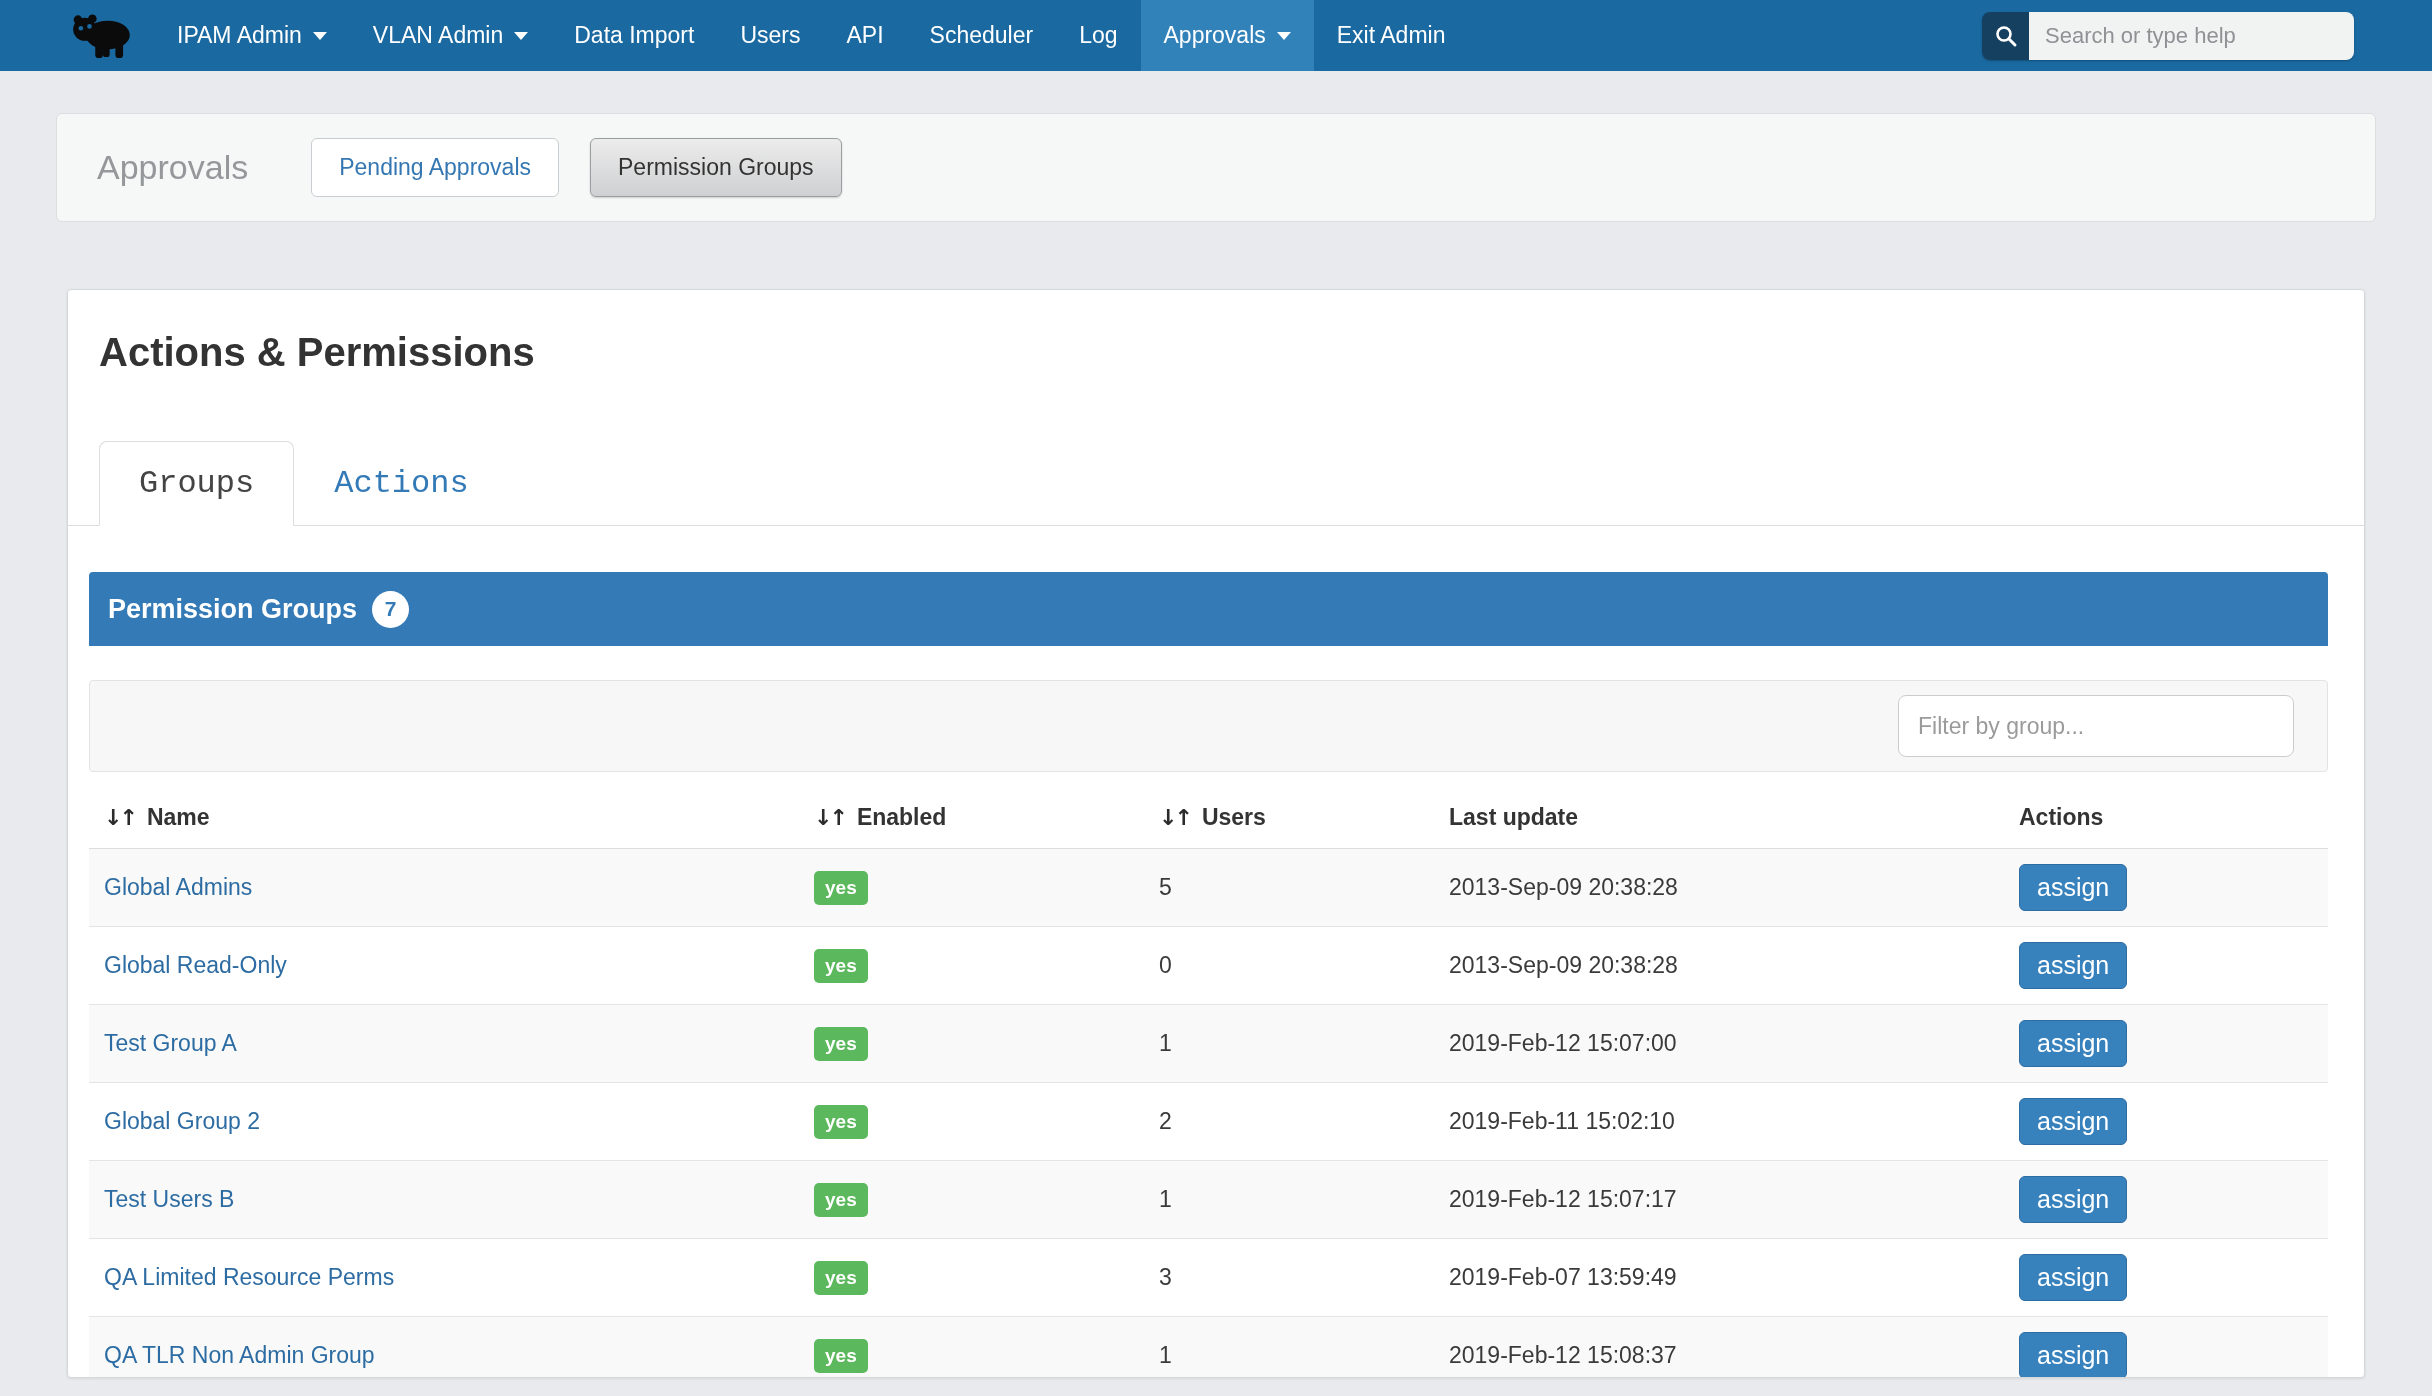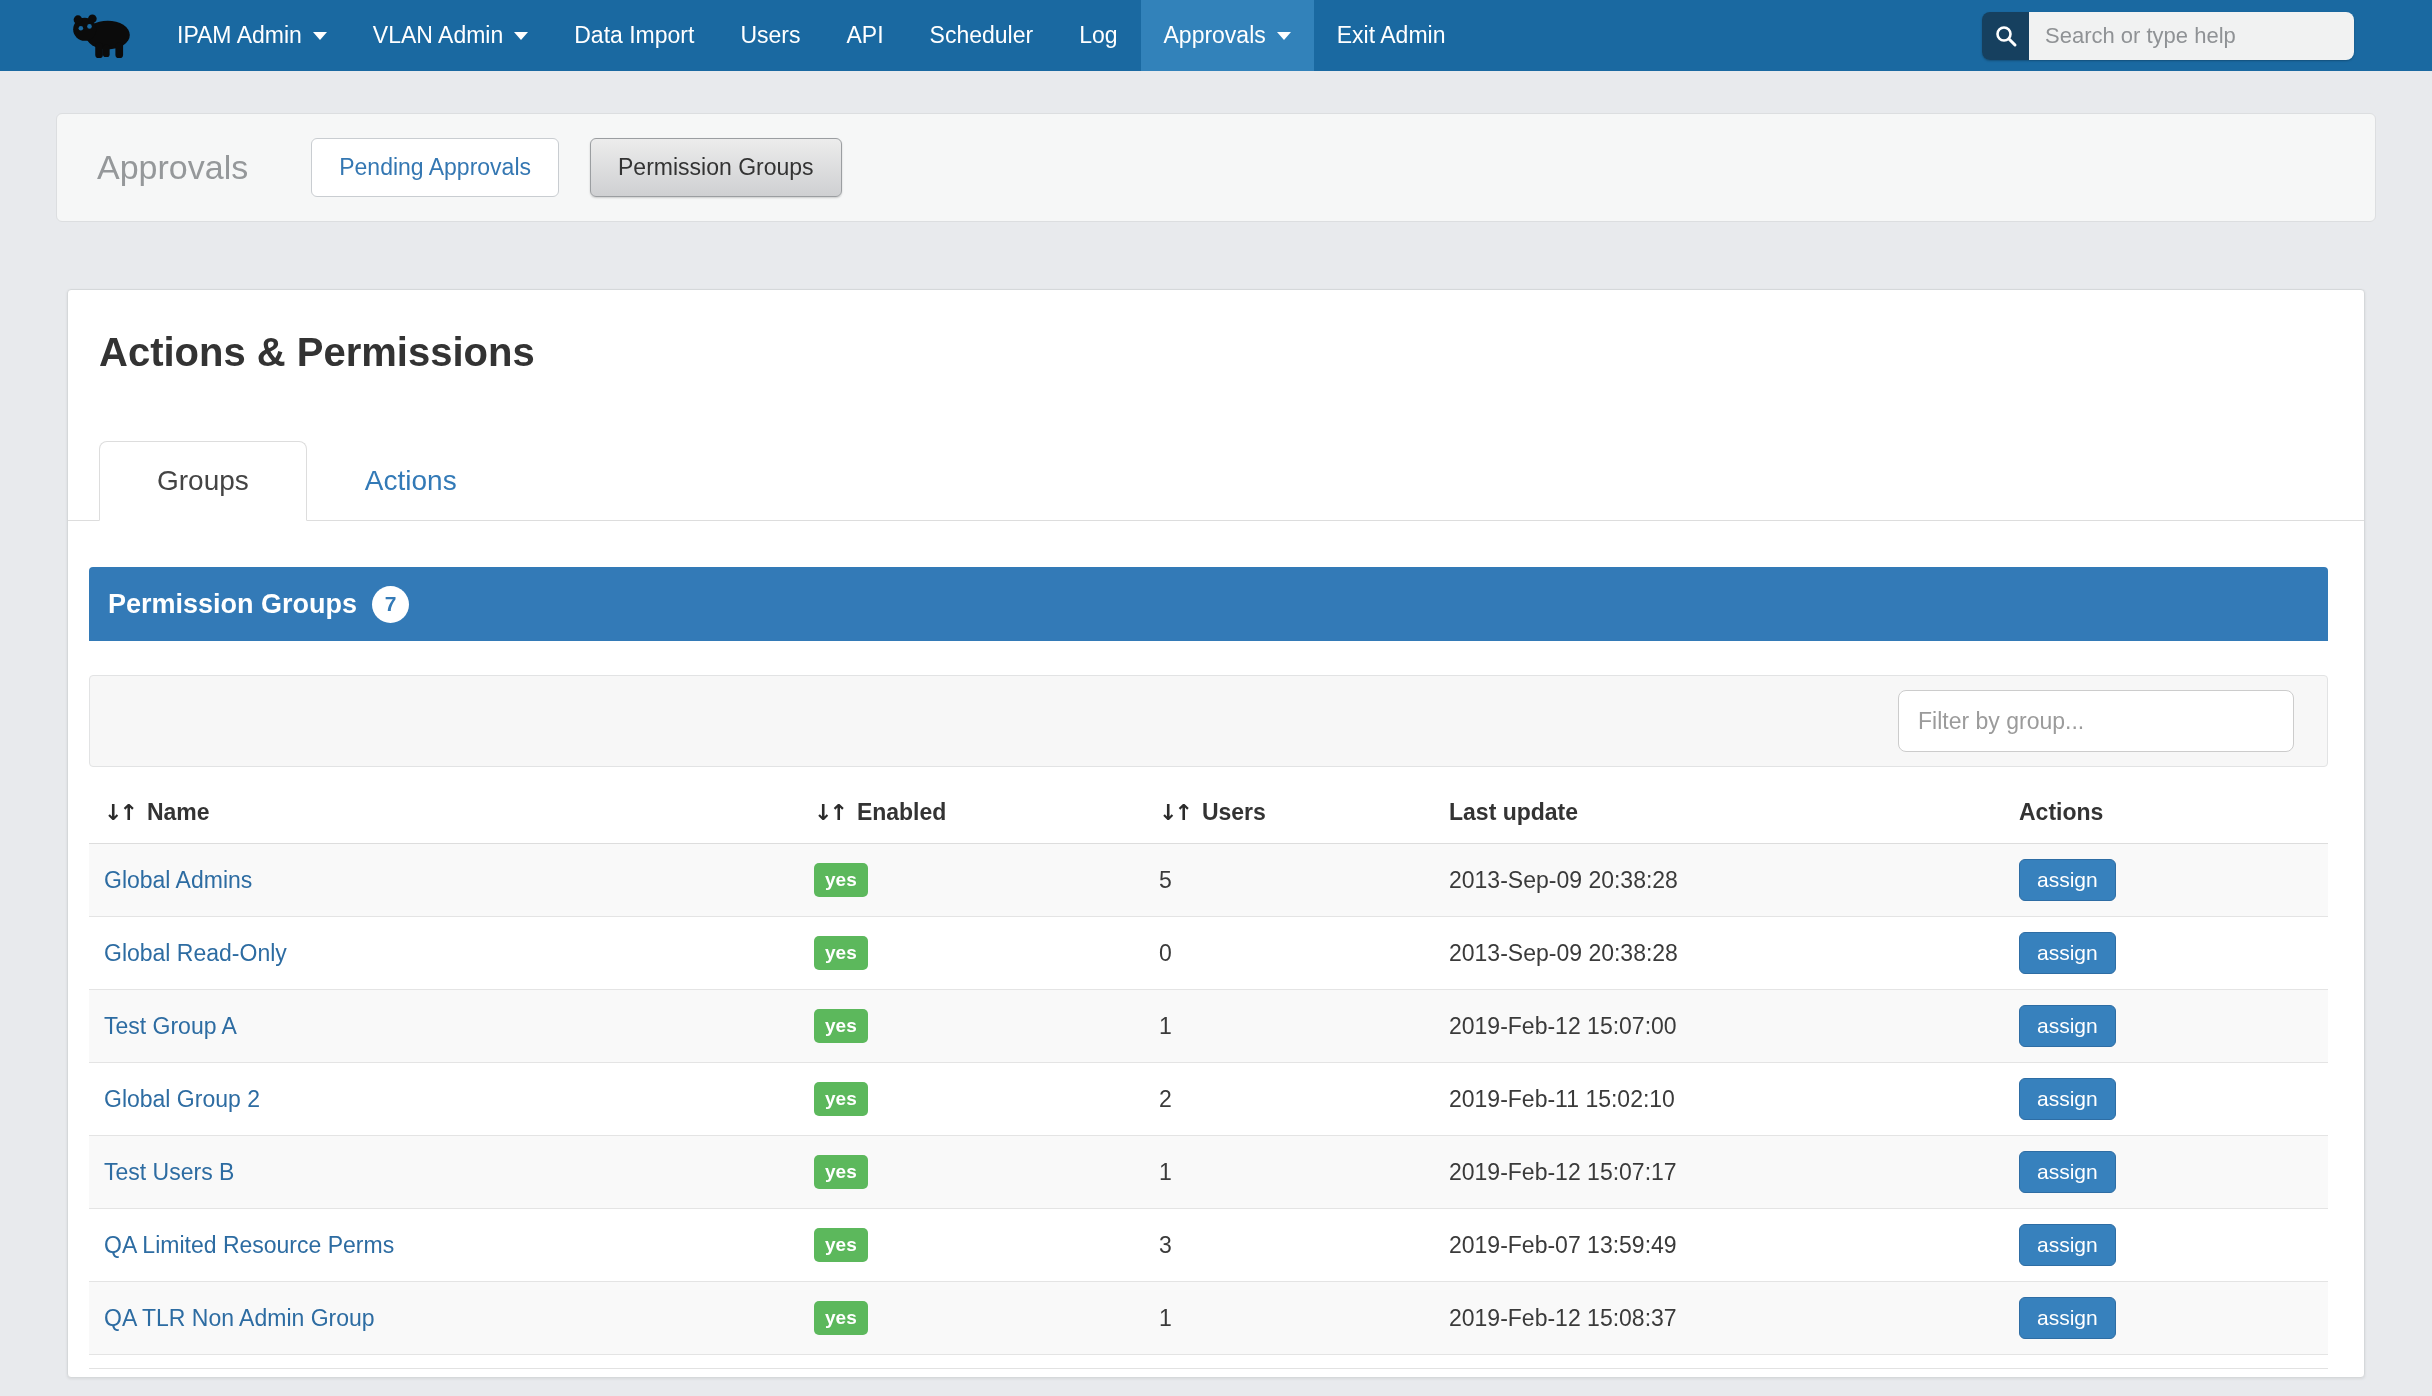--- a/index.html
+++ b/index.html
@@ -69,22 +69,22 @@
     overflow:hidden;
   }
   .panel-title {
     margin:40px 0 0 31px; font-size:40px; font-weight:700; color:#333;
   }
   .tabbar {
     display:flex; margin-top:66px; padding-left:31px;
     border-bottom:1px solid #ddd;
   }
   .tab {
-    font-size:28px; padding:23px 57px; cursor:pointer;
-    border:1px solid transparent; margin-bottom:-1px; color:#337ab7;
+    font-size:32px; padding:23px 39px; cursor:pointer;
+    border:1px solid transparent; margin-bottom:-1px; color:#337ab7;font-family:Liberation Mono, monospace;
   }
   .tab.active {
     background:#fff; color:#444;
     border:1px solid #ddd; border-bottom:1px solid #fff;
     border-radius:8px 8px 0 0;
   }
 
   
   .widget { margin:46px 36px 0 21px; }
   .widget-head {
@@ -128,21 +128,21 @@
     height:66px;
   }
   tbody tr:nth-child(odd) { background:#f9f9f9; }
   .grp-link { color:#2d6ca2; text-decoration:none; cursor:pointer; }
   .badge-yes {
     display:inline-block; background:#5cb85c; color:#fff;
     font-size:19px; font-weight:bold; padding:6px 11px; border-radius:5px;
   }
   .btn-assign {
     background:#3781bd; border:1px solid #2e6da4; border-radius:6px;
-    color:#fff; font-size:21px; padding:8px 17px; cursor:pointer;
+    color:#fff; font-size:25px; padding:8px 17px; cursor:pointer;
     font-family:"Liberation Sans", sans-serif;
   }
 </style>
 </head>
 <body>
 
 <div class="navbar">
   <span class="logo">
     <svg width="62" height="48" viewBox="0 0 64 50">
       <ellipse cx="39" cy="24" rx="23" ry="15" fill="#0b0b0b"></ellipse>

